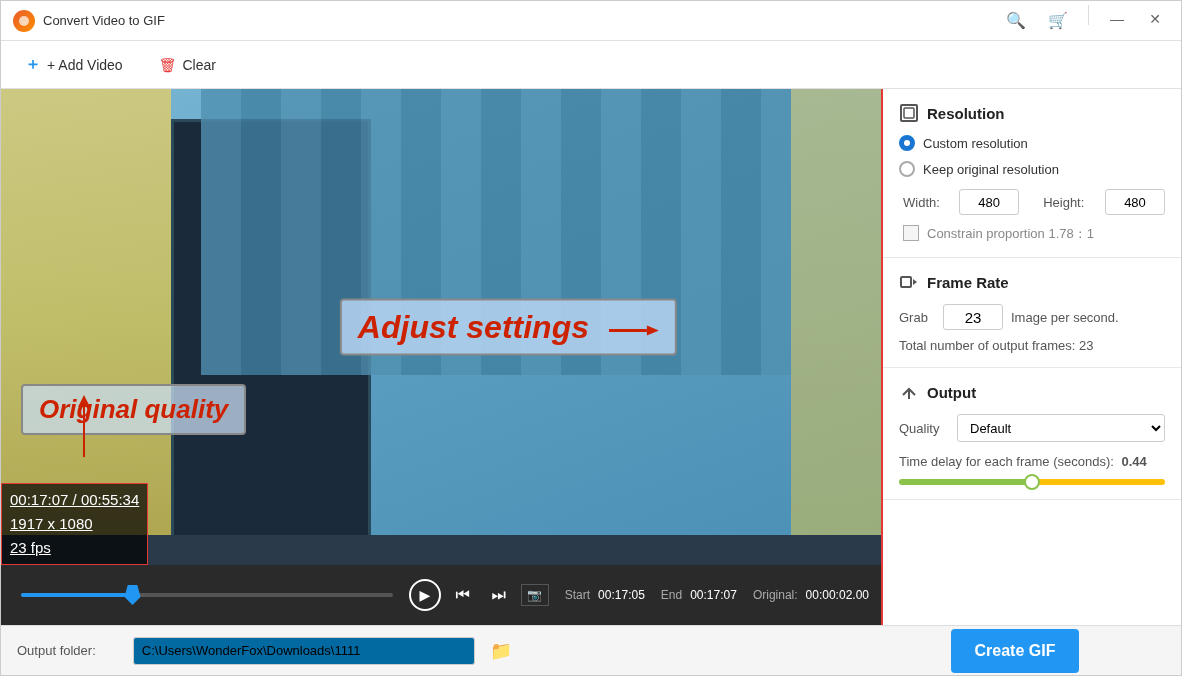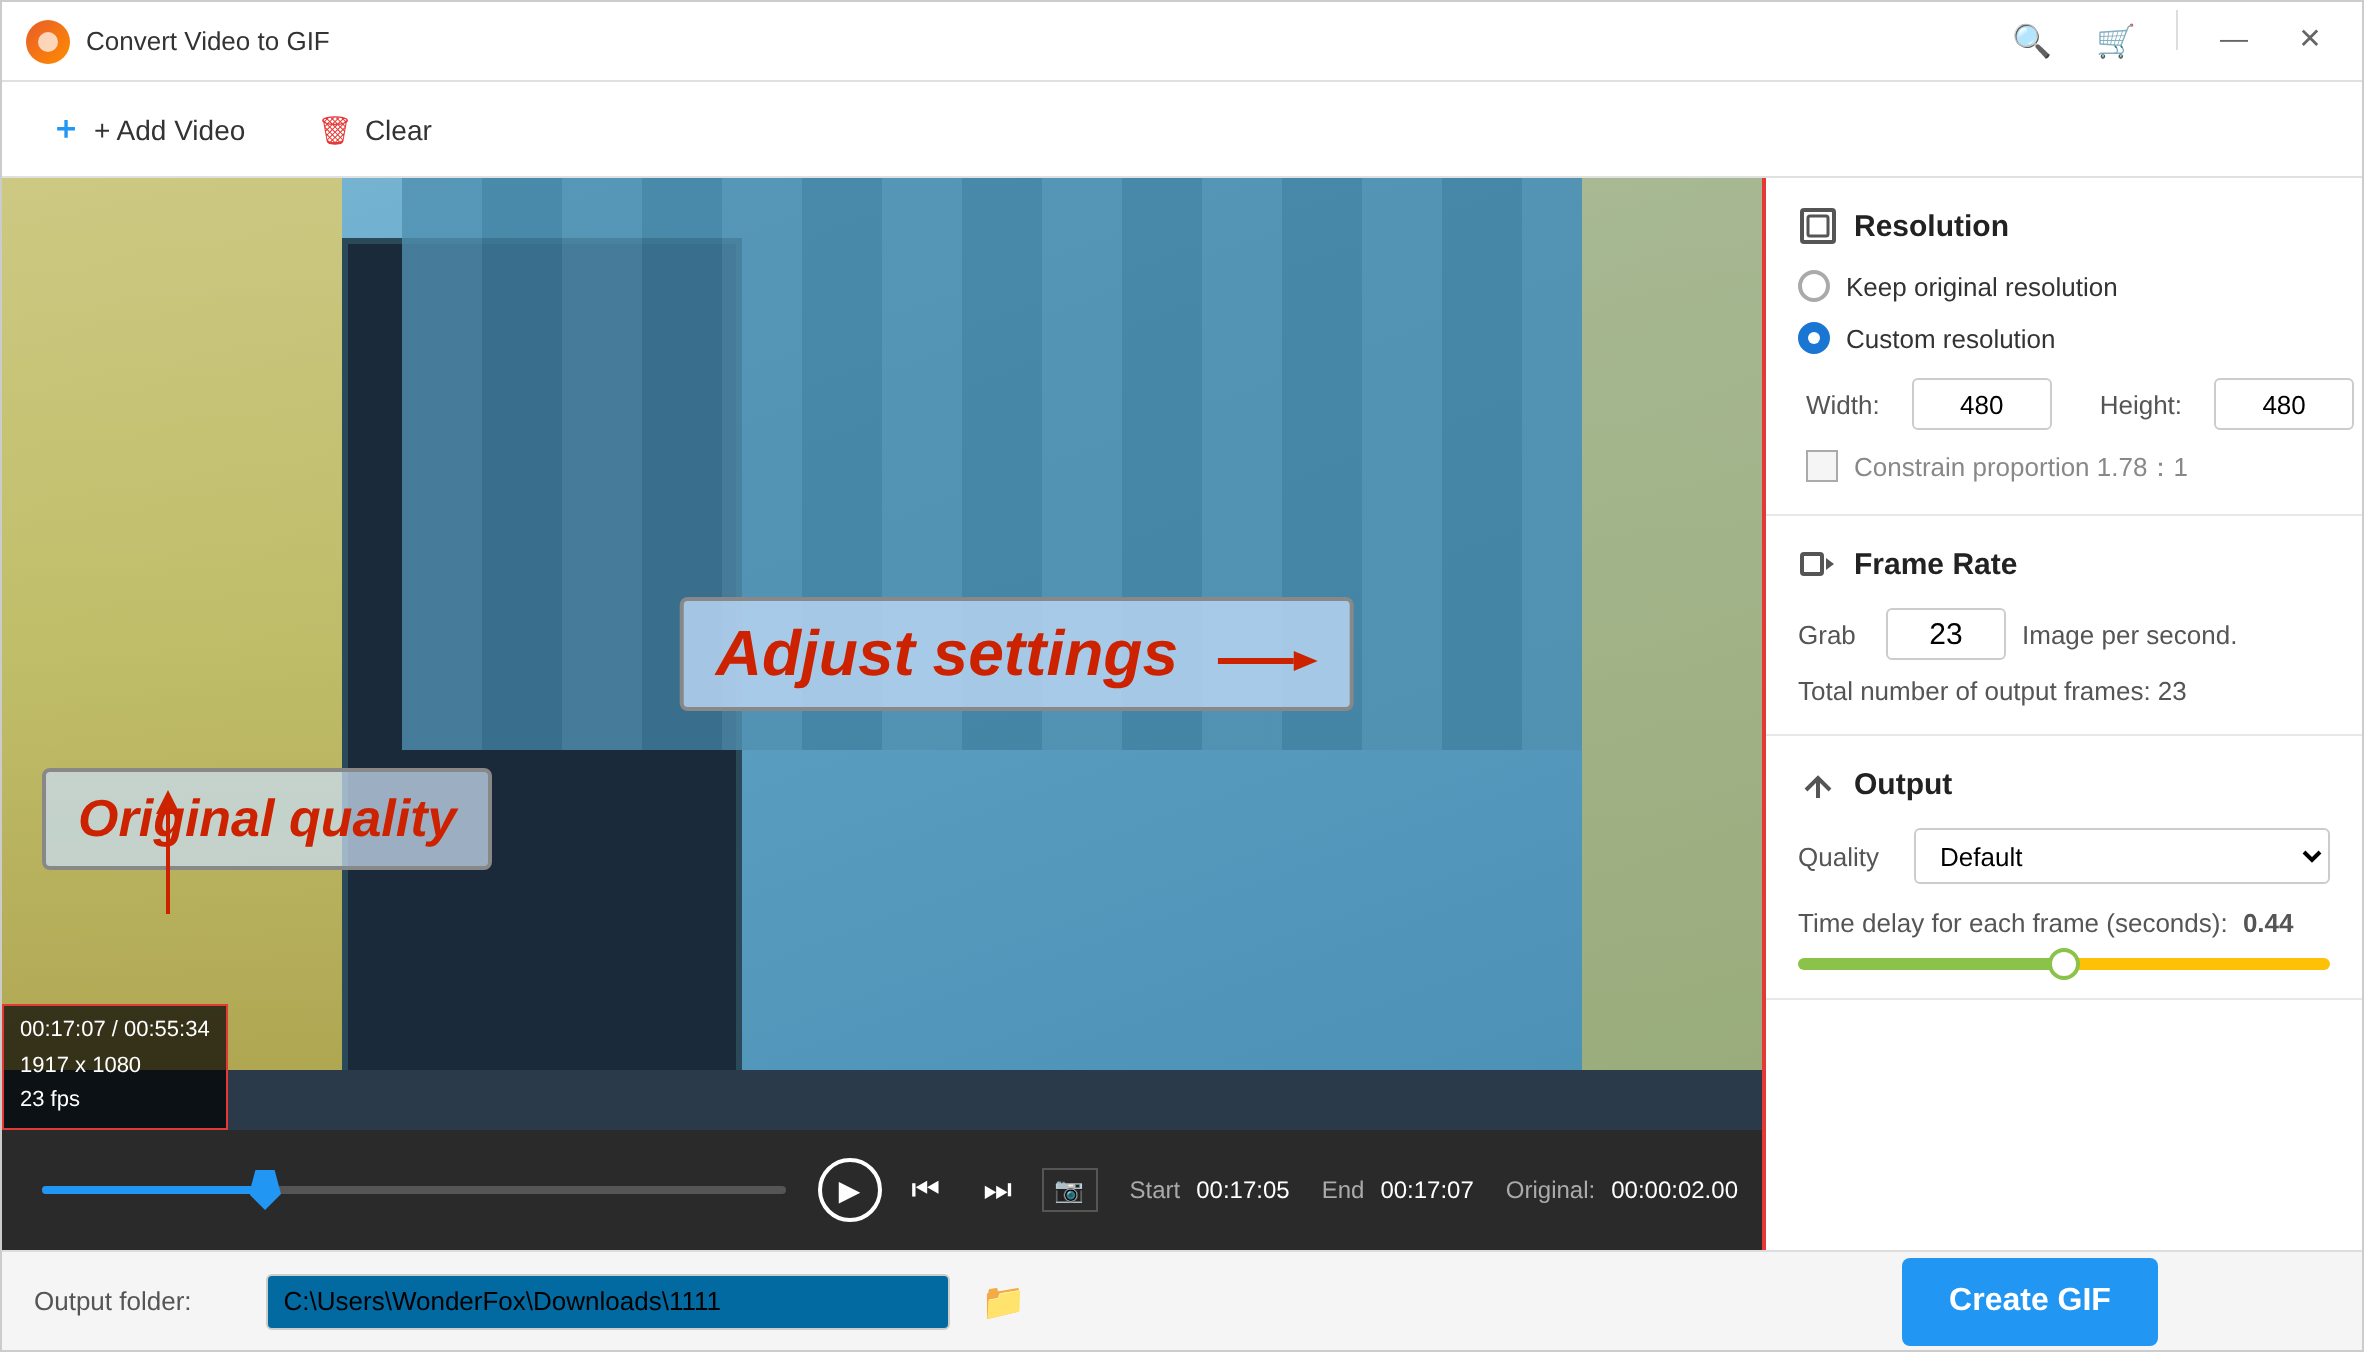--- a/index.html
+++ b/index.html
@@ -170,23 +170,24 @@
     }
 
     
     .time-info-overlay {
       position: absolute;
       bottom: 0;
       left: 0;
       background: rgba(0,0,0,0.7);
       border: 1px solid #e53935;
       color: #fff;
-      font-size: 11px;
+      font-size: 15px;
       padding: 4px 8px;
       line-height: 1.6;
+      text-decoration: underline;
     }
 
     
     .controls-bar {
       background: #2a2a2a;
       height: 60px;
       display: flex;
       align-items: center;
       padding: 0 12px;
       gap: 8px;
@@ -347,21 +348,21 @@
       padding-left: 4px;
     }
 
     .dim-label {
       font-size: 13px;
       color: #555;
       width: 42px;
     }
 
     .dim-input {
-      width: 70px;
+      width: 60px;
       height: 26px;
       border: 1px solid #ccc;
       border-radius: 3px;
       text-align: center;
       font-size: 13px;
       padding: 2px 4px;
     }
 
     .checkbox-row {
       display: flex;
@@ -653,26 +654,26 @@
             <svg width="18" height="18" viewBox="0 0 18 18">
                 <rect x="1" y="1" width="16" height="16" rx="1" fill="none" stroke="#555" stroke-width="2"></rect>
                 <rect x="4" y="4" width="10" height="10" rx="1" fill="none" stroke="#555" stroke-width="1.5"></rect>
               </svg>
           </div>
           <span class="section-title">Resolution</span>
         </div>
 
         <div class="radio-group">
           <label class="radio-item">
+            <div class="radio-circle checked"></div>
+            <span class="radio-label">Custom resolution</span>
+          </label>
+          <label class="radio-item">
             <div class="radio-circle"></div>
             <span class="radio-label">Keep original resolution</span>
-          </label>
-          <label class="radio-item">
-            <div class="radio-circle checked"></div>
-            <span class="radio-label">Custom resolution</span>
           </label>
         </div>
 
         <div class="dimension-row">
           <span class="dim-label">Width:</span>
           <input class="dim-input" type="text" value="480" style="">
           <span class="dim-label" style="width:48px;margin-left:8px;">Height:</span>
           <input class="dim-input" type="text" value="480" style="">
         </div>
 

